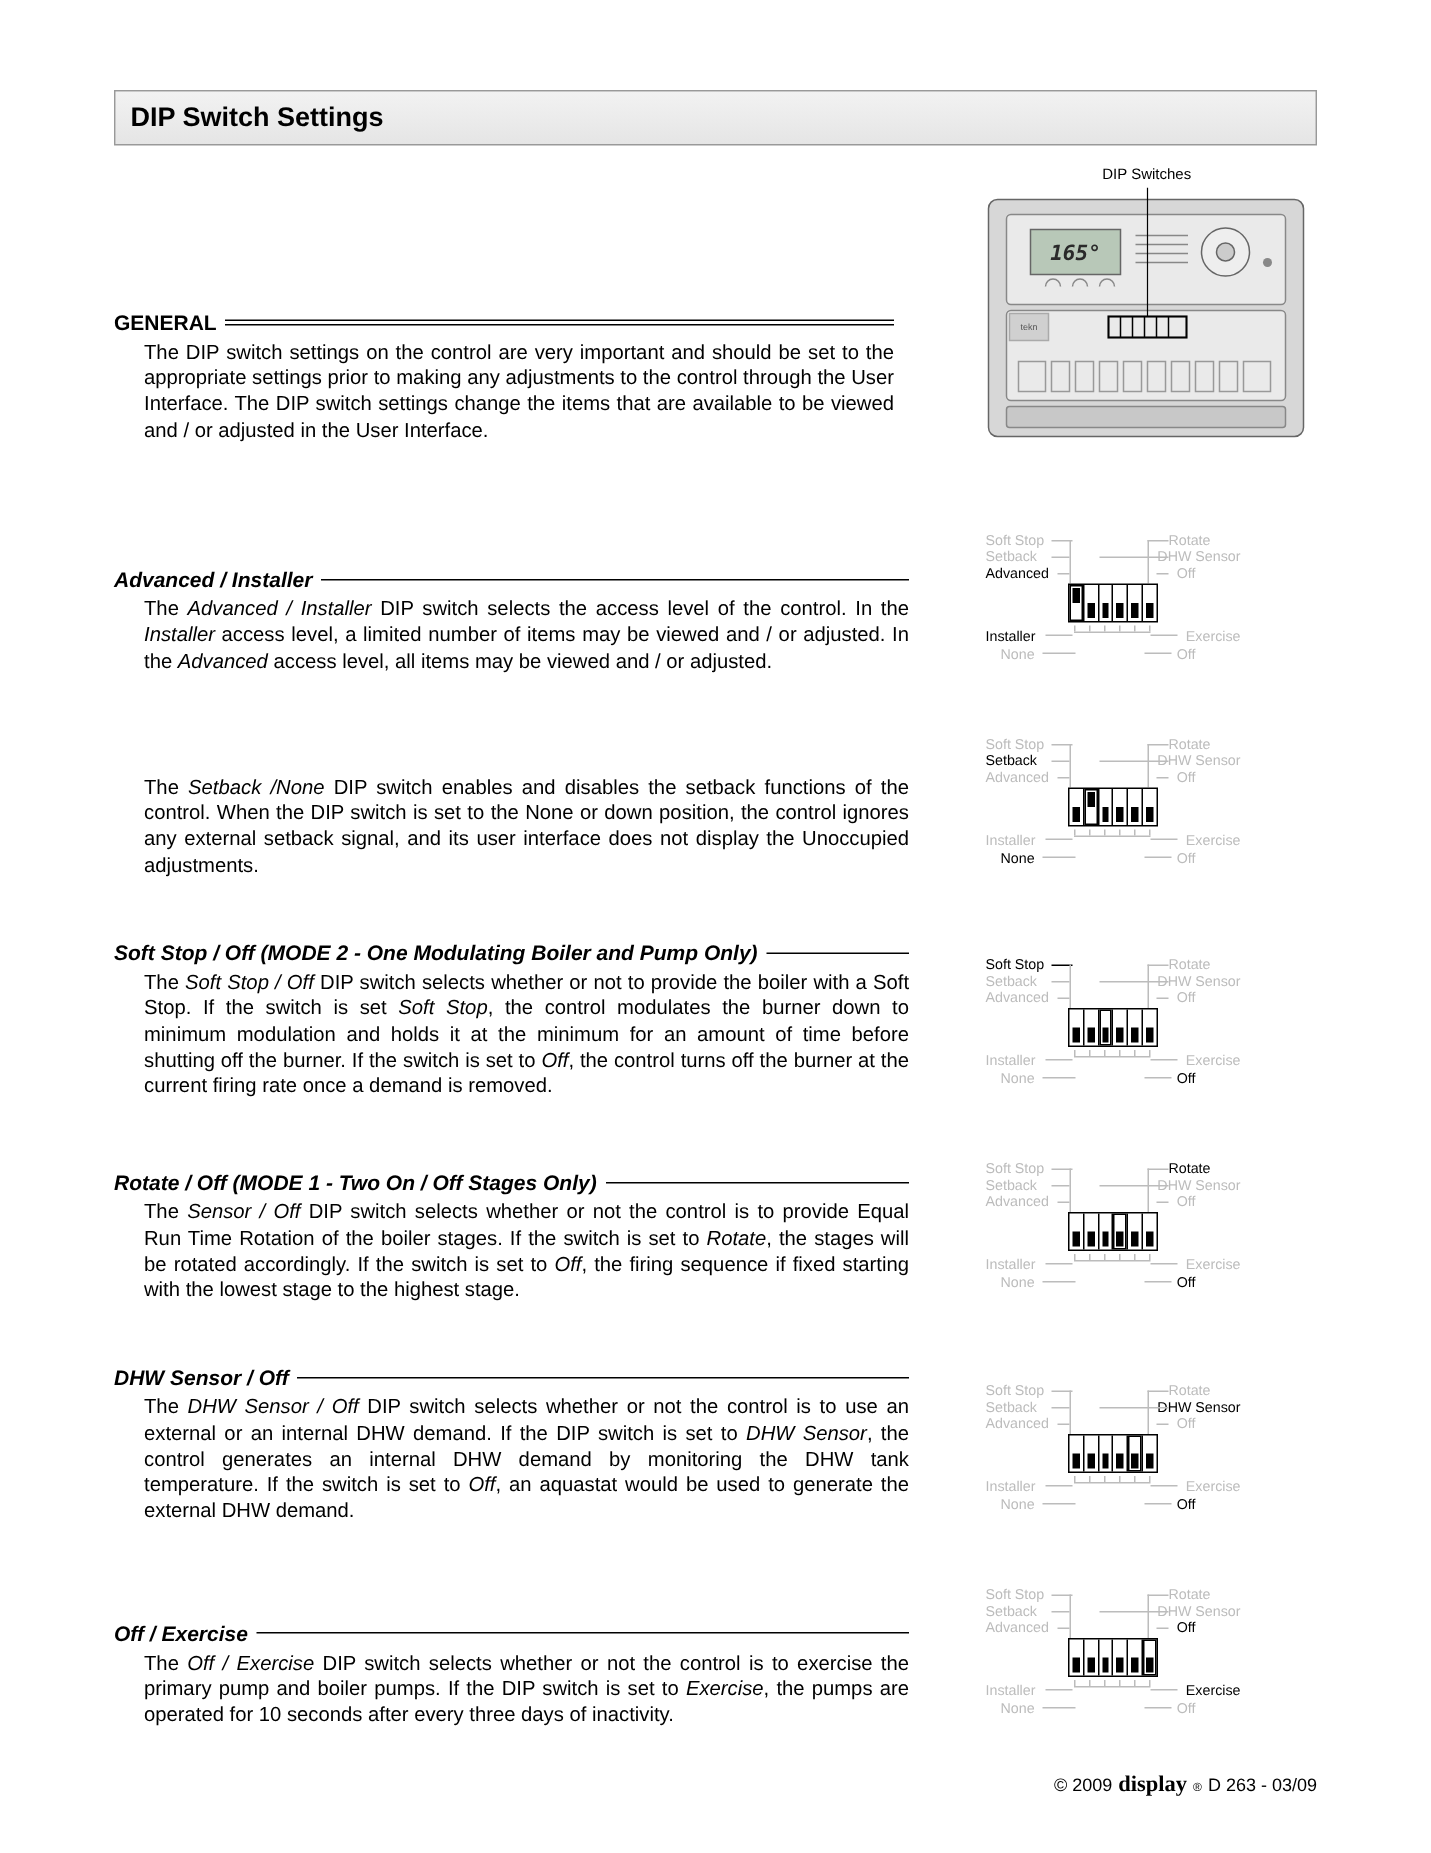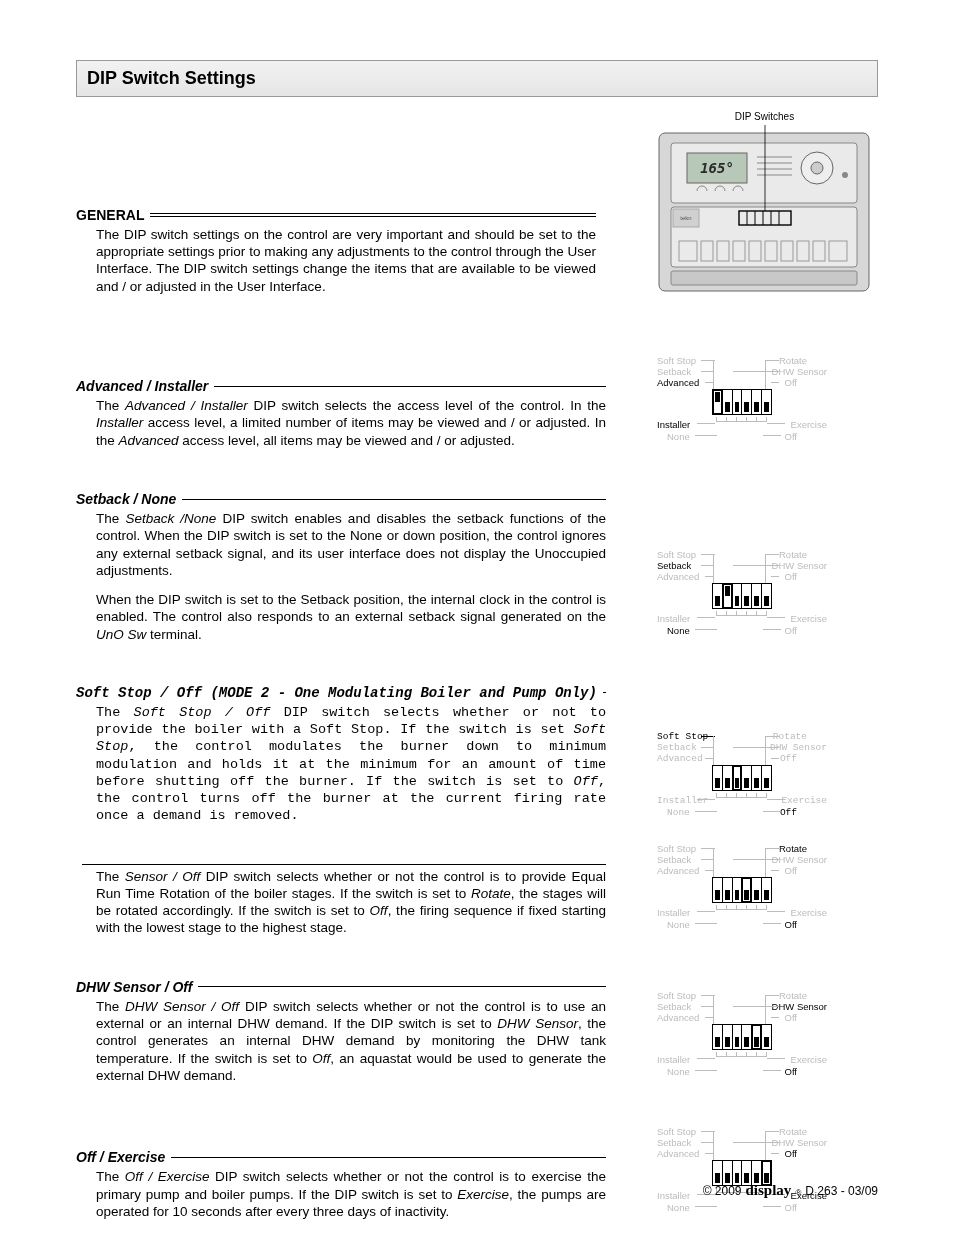--- a/index.html
+++ b/index.html
@@ -208,26 +208,21 @@
             <div class="sw down"></div>
             <div class="sw down"></div>
             <div class="sw down"></div>
             <div class="sw down"></div>
           </div>
         </div>
       </div>
   </div>
     <div class="section-row sub-section" style="margin-bottom: 42px;">
     <div class="section-text">
-      <div class="rule-heading italic" style="margin-left:-20px;">
-        <span class="rh-text">Setback / None</span>
-        <span class="rh-line single"></span>
-      </div>
       <p>The <span class="i">Setback /None</span> DIP switch enables and disables the setback functions of the control. When the DIP switch is set to the None or down position, the control ignores any external setback signal, and its user interface does not display the Unoccupied adjustments.</p>
-        <p>When the DIP switch is set to the Setback position, the internal clock in the control is enabled. The control also responds to an external setback signal generated on the <span class="i">UnO Sw</span> terminal.</p>
     </div>
     <div class="section-figure">
         <div class="dip">
           <span class="lbl " style="left:0;top:0;">Soft Stop</span>
           <span class="lbl active" style="left:0;top:11px;">Setback</span>
           <span class="lbl " style="left:0;top:22px;">Advanced</span>
           <span class="lbl " style="right:20px;top:0;">Rotate</span>
           <span class="lbl " style="right:0;top:11px;">DHW Sensor</span>
           <span class="lbl " style="right:30px;top:22px;">Off</span>
           <span class="lbl " style="left:0;top:64px;">Installer</span>
@@ -257,21 +252,21 @@
             <div class="sw down"></div>
             <div class="sw up hi-up"></div>
             <div class="sw down"></div>
             <div class="sw down"></div>
             <div class="sw down"></div>
             <div class="sw down"></div>
           </div>
         </div>
       </div>
   </div>
-    <div class="section-row sub-section" style="margin-bottom: 18px; font-family: Liberation Mono, monospace;">
+    <div class="section-row sub-section" style="margin-bottom: 42px;">
     <div class="section-text">
       <div class="rule-heading italic" style="margin-left:-20px;">
         <span class="rh-text">Soft Stop / Off (MODE 2 - One Modulating Boiler and Pump Only)</span>
         <span class="rh-line single"></span>
       </div>
       <p>The <span class="i">Soft Stop / Off</span> DIP switch selects whether or not to provide the boiler with a Soft Stop. If the switch is set <span class="i">Soft Stop</span>, the control modulates the burner down to minimum modulation and holds it at the minimum for an amount of time before shutting off the burner. If the switch is set to <span class="i">Off</span>, the control turns off the burner at the current firing rate once a demand is removed.</p>
     </div>
     <div class="section-figure">
         <div class="dip">
           <span class="lbl active" style="left:0;top:0;">Soft Stop</span>
@@ -310,20 +305,21 @@
             <div class="sw down"></div>
             <div class="sw down"></div>
             <div class="sw down"></div>
           </div>
         </div>
       </div>
   </div>
     <div class="section-row sub-section" style="margin-bottom: 42px;">
     <div class="section-text">
       <div class="rule-heading italic" style="margin-left:-20px;">
+        <span class="rh-text">Rotate / Off (MODE 1 - Two On / Off Stages Only)</span>
         <span class="rh-line single"></span>
       </div>
       <p>The <span class="i">Sensor / Off</span> DIP switch selects whether or not the control is to provide Equal Run Time Rotation of the boiler stages. If the switch is set to <span class="i">Rotate</span>, the stages will be rotated accordingly. If the switch is set to <span class="i">Off</span>, the firing sequence if fixed starting with the lowest stage to the highest stage.</p>
     </div>
     <div class="section-figure">
         <div class="dip">
           <span class="lbl " style="left:0;top:0;">Soft Stop</span>
           <span class="lbl " style="left:0;top:11px;">Setback</span>
           <span class="lbl " style="left:0;top:22px;">Advanced</span>
           <span class="lbl active" style="right:20px;top:0;">Rotate</span>

